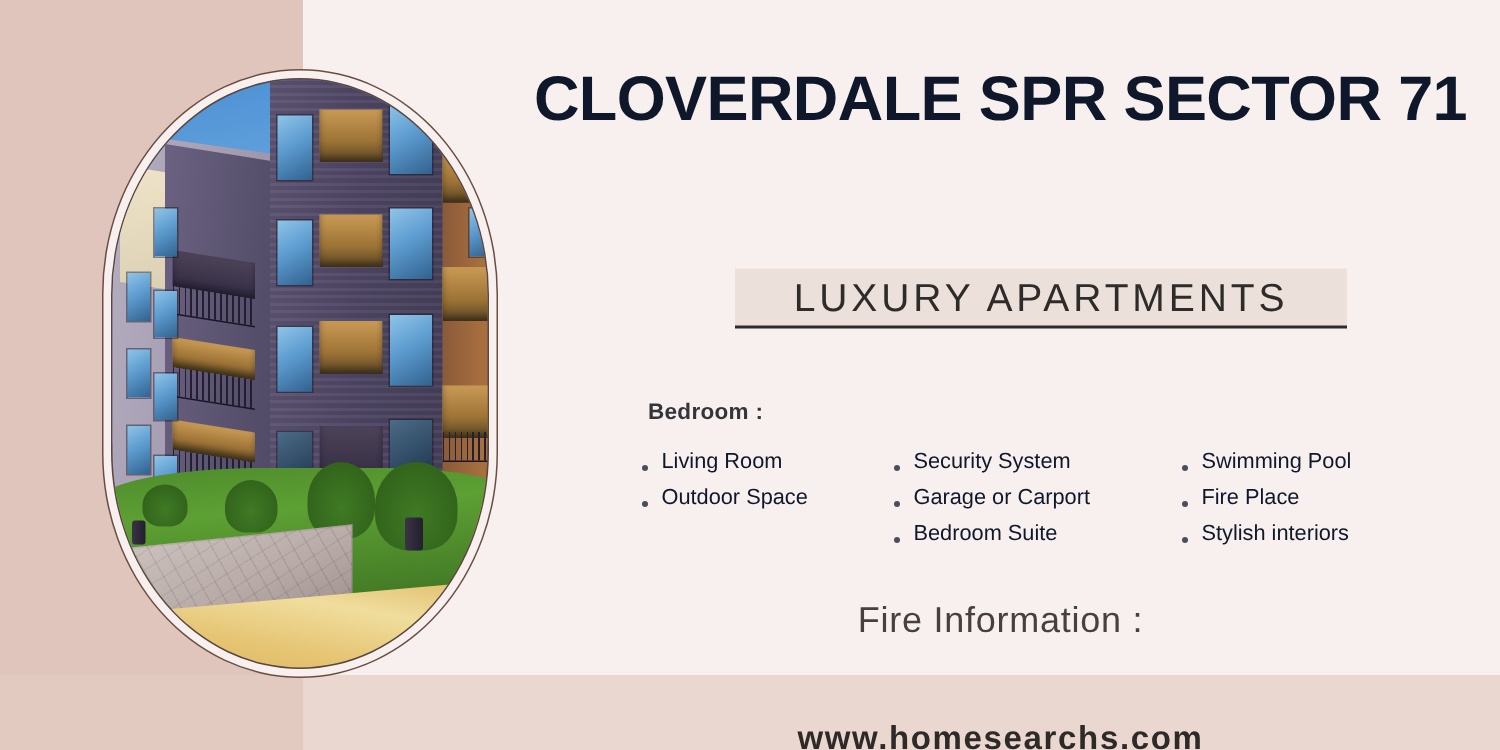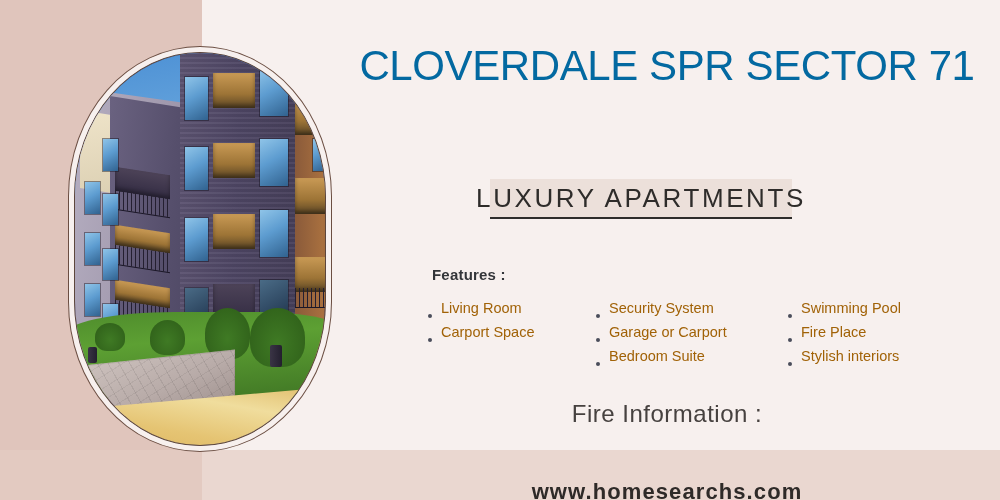--- a/index.html
+++ b/index.html
@@ -143,33 +143,33 @@
     background:linear-gradient(90deg,#3a3445 0%,#231f2e 100%);
     border-radius:2px;
   }
 
   
   .content { position:absolute; left:202px; top:0; width:798px; height:500px; }
 
   .title {
     position:absolute; left:150px; top:44px; width:630px;
     text-align:center;
-    font-size:42px; font-weight:400; letter-spacing:-0.4px;
-    color:#0369a1; line-height:1.05;
+    font-size:42px; font-weight:700; letter-spacing:-0.4px;
+    color:#0f172a; line-height:1.05;
     white-space:nowrap;
   }
   .subtitle {
     position:absolute; left:150px; top:119px; width:630px;
     text-align:center;
     font-size:25px; font-weight:400; letter-spacing:0.6px;
     color:#46413f;
   }
   .luxury-wrap {
     position:absolute; left:288px; top:179px;
-    width:302px; height:40px;
+    width:408px; height:40px;
     background:#ece0da;
     display:flex; align-items:center; justify-content:center;
     border-bottom:2.5px solid #2e2c2a;
   }
   .luxury {
     font-size:26px; font-weight:500; letter-spacing:2.6px;
     color:#2e2c2a; white-space:nowrap;
   }
 
   .features-label {
@@ -177,22 +177,22 @@
     font-size:15px; font-weight:700; letter-spacing:0.2px;
     color:#333539;
   }
   .feat-col {
     position:absolute; top:298px;
   }
   .feat-col.c1 { left:226px; }
   .feat-col.c2 { left:394px; }
   .feat-col.c3 { left:586px; }
   .feat-item {
-    display:flex; align-items:flex-end;
-    font-size:14.5px; color:#a16207; line-height:20px;
+    display:flex; align-items:center;
+    font-size:14.5px; color:#0f172a; line-height:20px;
     margin-bottom:4px; white-space:nowrap;
   }
   .feat-bullet {
     width:4px; height:4px; border-radius:50%;
     background:#4a4d5a;
     margin:8px 9px 0 0; flex:none;
   }
 
   .more-info {
     position:absolute; left:150px; top:400px; width:630px;
@@ -287,30 +287,30 @@
 
   <div class="content">
 
     <div class="title">CLOVERDALE SPR SECTOR 71</div>
 
 
     <div class="luxury-wrap">
       <span class="luxury">LUXURY APARTMENTS</span>
     </div>
 
-    <div class="features-label">Features :</div>
+    <div class="features-label">Bedroom :</div>
 
     <div class="feat-col c1">
       <div class="feat-item">
         <span class="feat-bullet"></span>
         <span>Living Room</span>
       </div>
       <div class="feat-item">
         <span class="feat-bullet"></span>
-        <span>Carport Space</span>
+        <span>Outdoor Space</span>
       </div>
     </div>
 
     <div class="feat-col c3">
       <div class="feat-item">
         <span class="feat-bullet"></span>
         <span>Swimming Pool</span>
       </div>
       <div class="feat-item">
         <span class="feat-bullet"></span>

